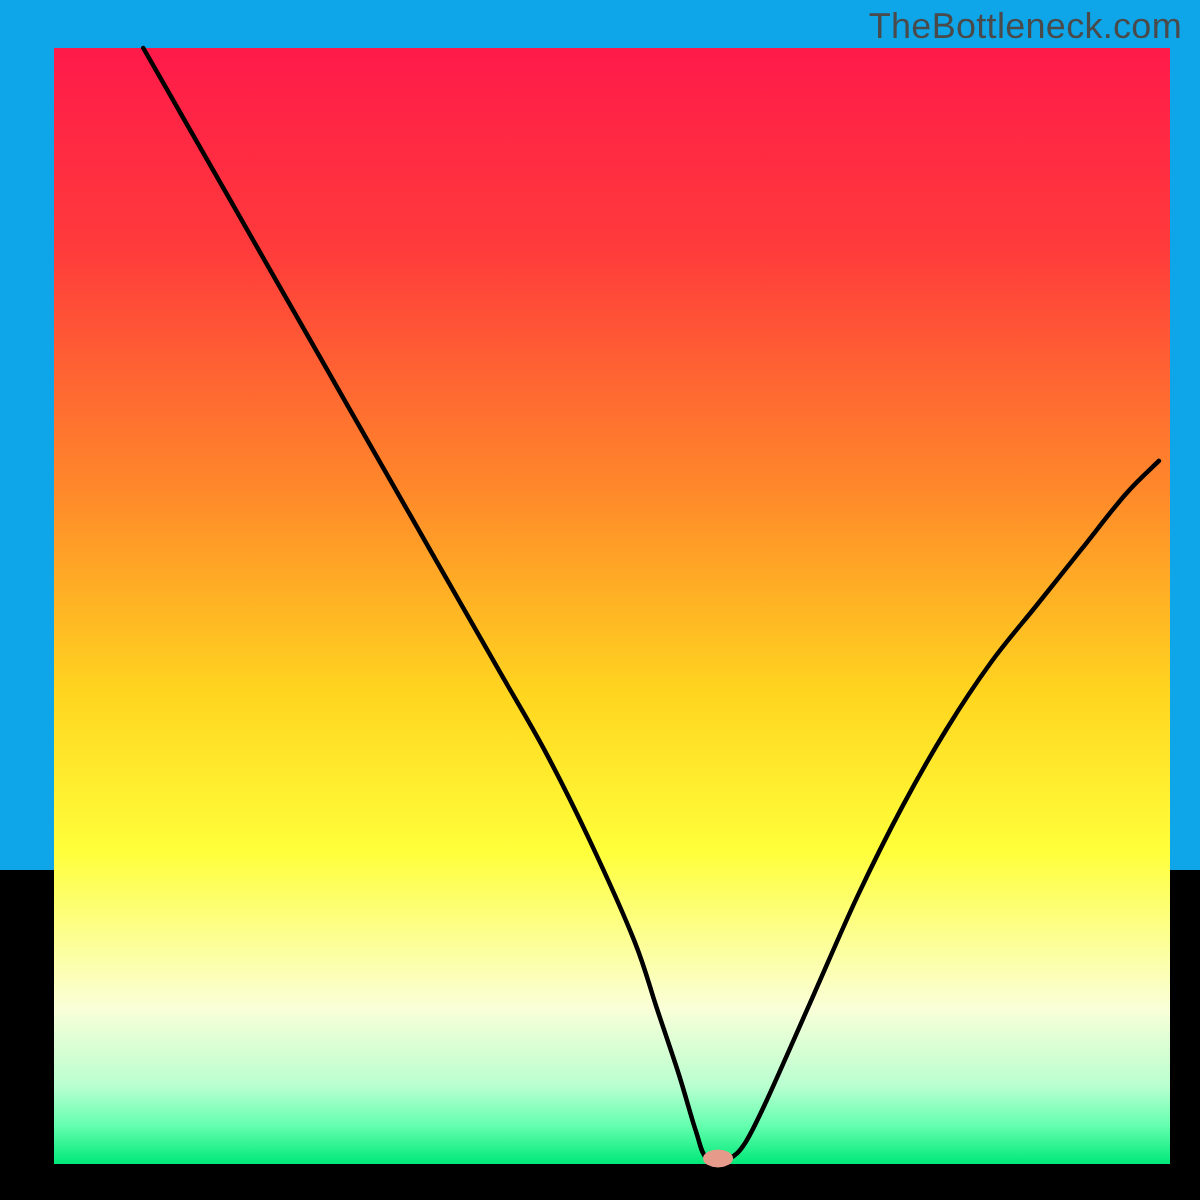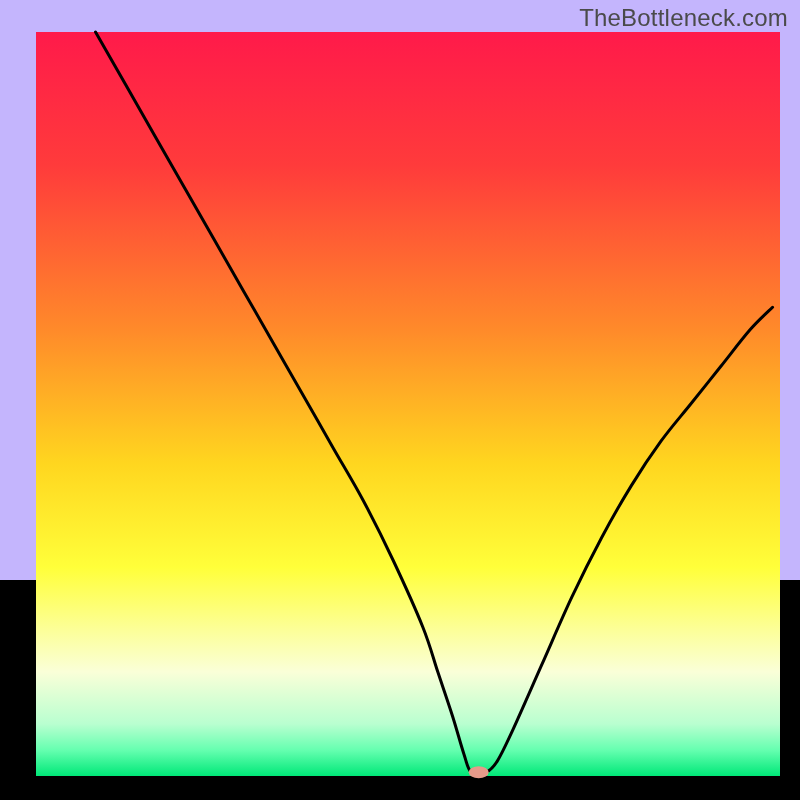--- a/index.html
+++ b/index.html
@@ -8,21 +8,21 @@
     width: 800px;
     height: 800px;
     background: #000;
     overflow: hidden;
     font-family: Arial, Helvetica, sans-serif;
   }
   .chart-wrap {
     position: relative;
     width: 800px;
     height: 580px;
-    background: #c4b5fd;
+    background: #0ea5e9;
   }
   .attribution {
     position: absolute;
     top: 4px;
     right: 12px;
     color: #4a4a4a;
     font-size: 24px;
     font-weight: 400;
     letter-spacing: 0.2px;
   }

